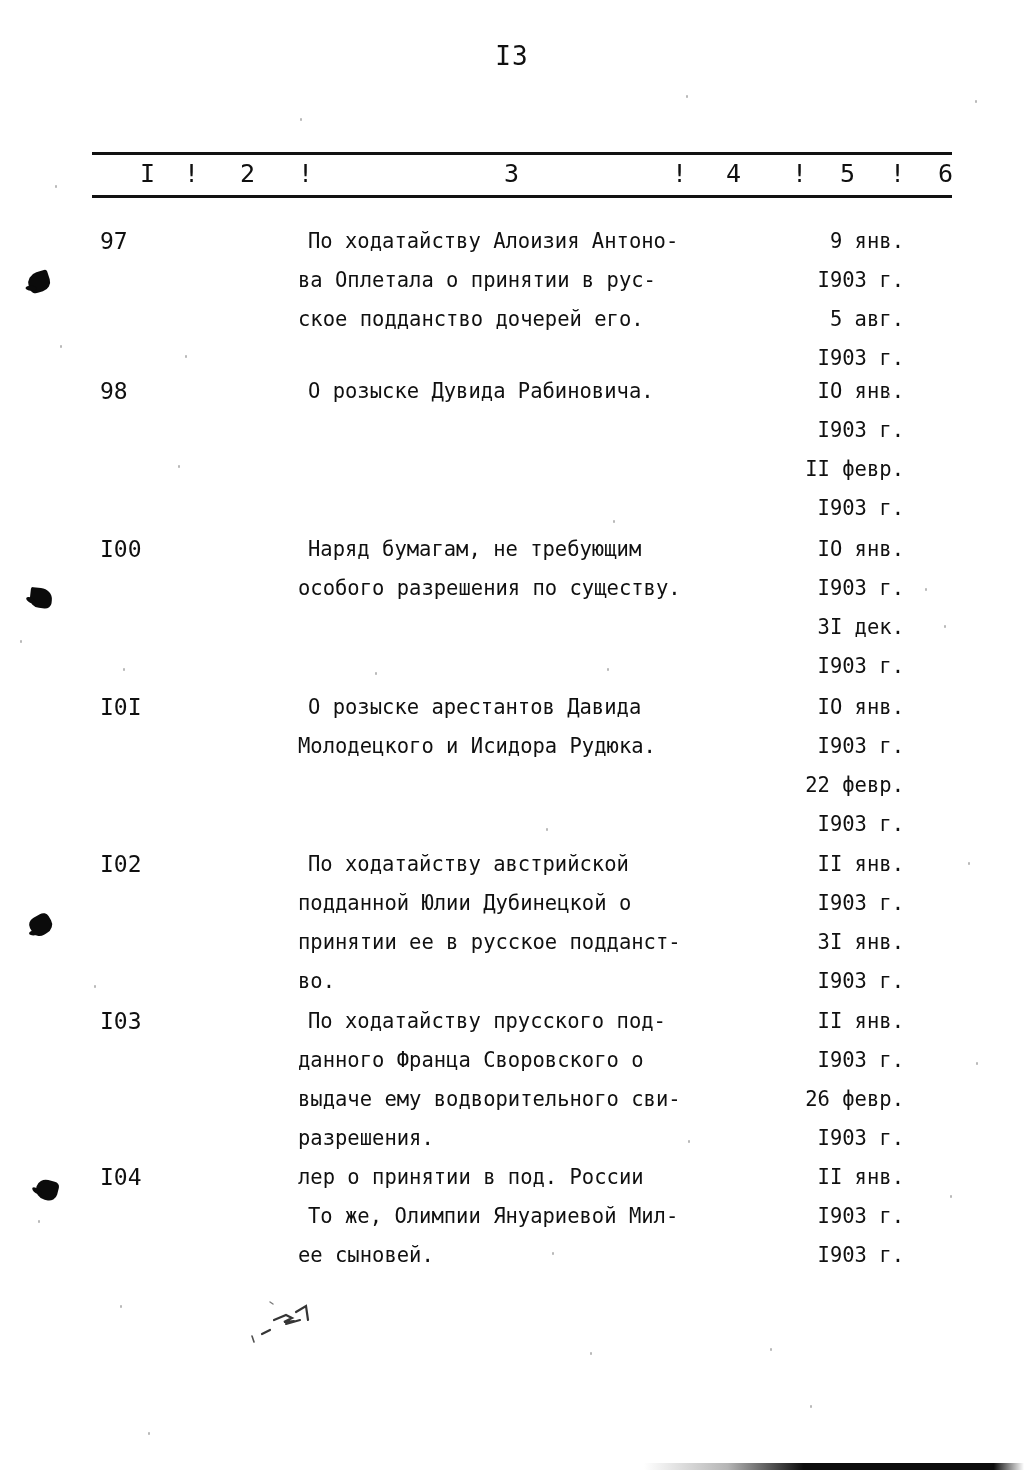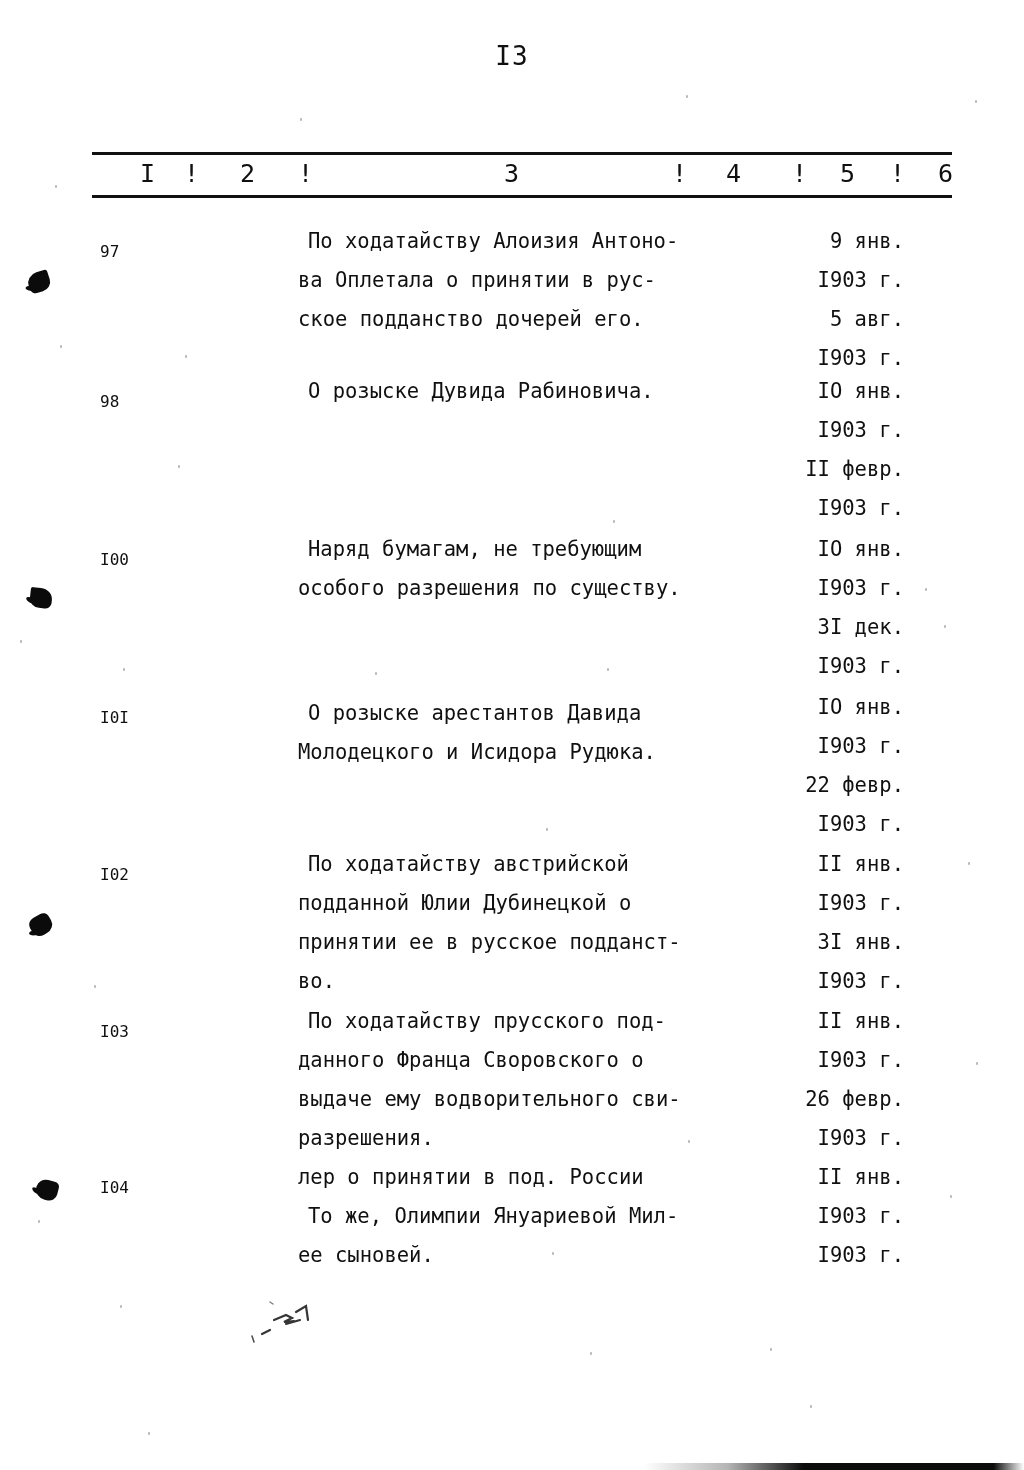--- a/index.html
+++ b/index.html
@@ -63,23 +63,23 @@
     height: 1470px;
   }
   .entry {
     position: absolute;
     left: 0;
     width: 1024px;
   }
   .entry-num {
     position: absolute;
     left: 100px;
-    top: 10px;
+    top: 0;
     width: 120px;
-    font-size: 16px;
+    font-size: 23px;
     line-height: 39px;
     white-space: pre;
   }
   .entry-desc {
     position: absolute;
     left: 298px;
     top: 0;
     width: 390px;
     font-size: 20.5px;
     line-height: 39px;
@@ -185,21 +185,21 @@
         <div class="entry-desc"><div style="text-indent: 10px;">О розыске Дувида Рабиновича.</div></div>
         <div class="entry-dates"><div>IO янв.</div><div>I903 г.</div><div>II февр.</div><div>I903 г.</div></div>
       </div>
       <div class="entry" style="top: 530px;">
         <div class="entry-num">I00</div>
         <div class="entry-desc"><div style="text-indent: 10px;">Наряд бумагам, не требующим</div><div>особого разрешения по существу.</div></div>
         <div class="entry-dates"><div>IO янв.</div><div>I903 г.</div><div>3I дек.</div><div>I903 г.</div></div>
       </div>
       <div class="entry" style="top: 688px;">
         <div class="entry-num">I0I</div>
-        <div class="entry-desc"><div style="text-indent: 10px; margin-top: 6px;">О розыске арестантов Давида</div><div>Молодецкого и Исидора Рудюка.</div></div>
+        <div class="entry-desc"><div style="text-indent: 10px;">О розыске арестантов Давида</div><div>Молодецкого и Исидора Рудюка.</div></div>
         <div class="entry-dates"><div>IO янв.</div><div>I903 г.</div><div>22 февр.</div><div>I903 г.</div></div>
       </div>
       <div class="entry" style="top: 845px;">
         <div class="entry-num">I02</div>
         <div class="entry-desc"><div style="text-indent: 10px;">По ходатайству австрийской</div><div>подданной Юлии Дубинецкой о</div><div>принятии ее в русское подданст-</div><div>во.</div></div>
         <div class="entry-dates"><div>II янв.</div><div>I903 г.</div><div>3I янв.</div><div>I903 г.</div></div>
       </div>
       <div class="entry" style="top: 1002px;">
         <div class="entry-num">I03</div>
         <div class="entry-desc"><div style="text-indent: 10px;">По ходатайству прусского под-</div><div>данного Франца Своровского о</div><div>выдаче ему водворительного сви-</div><div>разрешения.</div></div>

